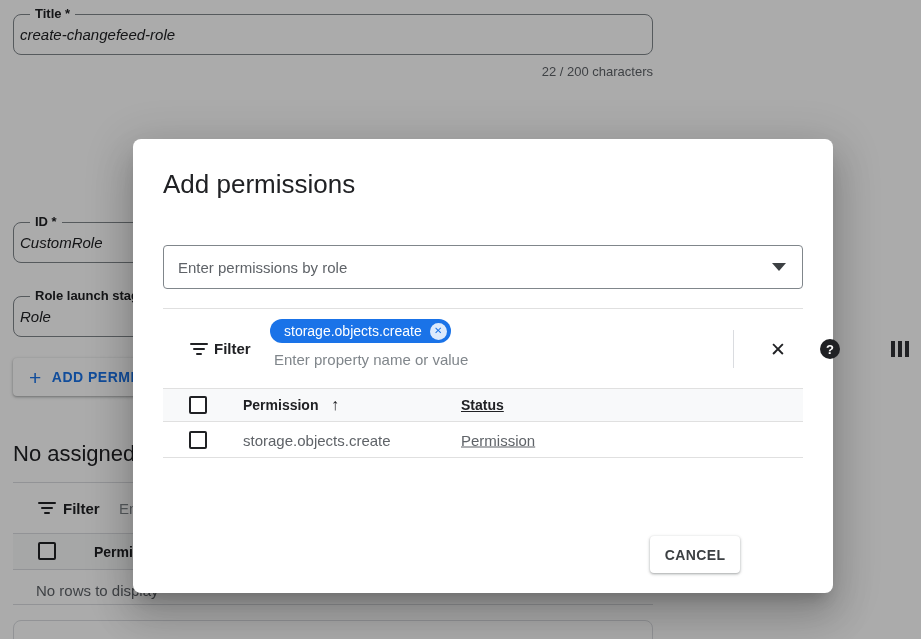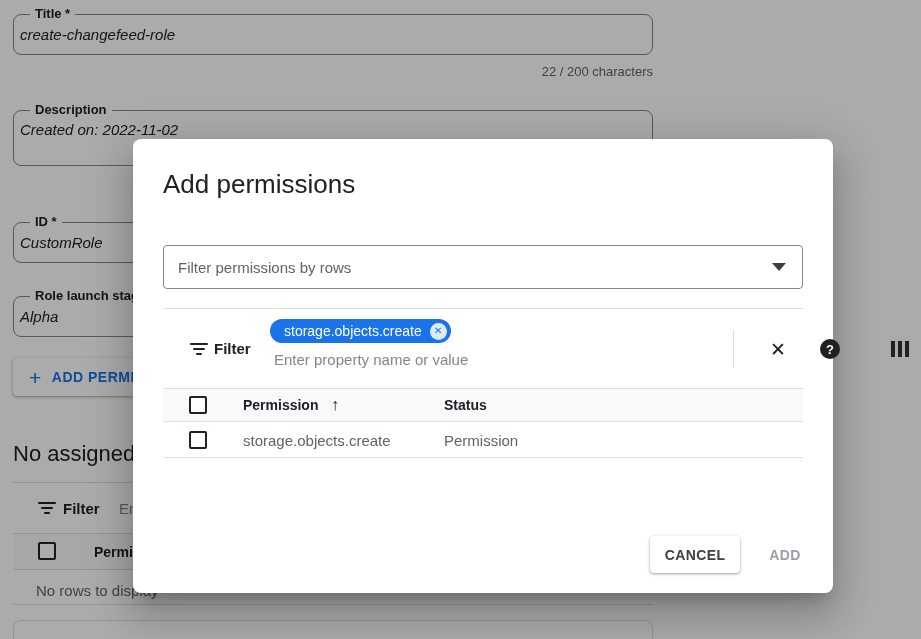--- a/index.html
+++ b/index.html
@@ -135,21 +135,21 @@
   .cols-icon i { width: 4px; height: 16px; background: #202124; display: block; }
 
   .m-row { position: absolute; left: 30px; width: 640px; }
   .m-header-row {
     top: 249px; height: 34px; background: #f8f9fa;
     border-top: 1px solid #e0e0e0; border-bottom: 1px solid #e0e0e0;
   }
   .m-data-row { top: 283px; height: 36px; border-bottom: 1px solid #e0e0e0; background: #fff; }
   .row-cbx { position: absolute; left: 26px; top: 50%; transform: translateY(-50%); background: #fff; }
   .cell-perm { position: absolute; left: 80px; top: 50%; transform: translateY(-50%); }
-  .cell-status { position: absolute; left: 281px; top: 50%; transform: translateY(-50%); }
+  .cell-status { position: absolute; left: 298px; top: 50%; transform: translateY(-50%); text-decoration: underline; }
   .sort-arrow { position: absolute; left: 168px; top: 50%; transform: translateY(-50%);
     font-size: 16px; font-weight: 700; color: #202124; }
   .cell-text { font-size: 15px; color: var(--text-secondary, #5f6368); white-space: nowrap; }
 
   .cancel-btn {
     position: absolute; left: 517px; top: 397px; width: 90px; height: 37px;
     background: #ffffff; border: none; border-radius: 4px;
     box-shadow: 0 1px 2px rgba(60,64,67,.3), 0 1px 3px 1px rgba(60,64,67,.15);
     font-size: 14px; font-weight: 700; letter-spacing: .4px;
     color: #3c4043; cursor: pointer; font-family: inherit;
@@ -167,33 +167,29 @@
 <div class="screen">
 
   <div class="page">
 
     <div class="outfield" style="left:13px; top:14px; width:640px; height:41px;">
       <span class="flabel">Title *</span>
       <span class="fvalue">create-changefeed-role</span>
     </div>
     <div class="counter">22 / 200 characters</div>
 
-    <div class="outfield talign" style="left:13px; top:110px; width:640px; height:56px;">
-      <span class="flabel">Description</span>
-      <span class="fvalue">Created on: 2022-11-02</span>
-    </div>
 
     <div class="outfield" style="left:13px; top:222px; width:310px; height:41px;">
       <span class="flabel">ID *</span>
       <span class="fvalue">CustomRole</span>
     </div>
 
     <div class="outfield" style="left:13px; top:296px; width:310px; height:41px;">
       <span class="flabel">Role launch stage</span>
-      <span class="fvalue">Alpha</span>
+      <span class="fvalue">Role</span>
     </div>
 
     <button class="raised-btn" style="left:13px; top:358px; height:38px;">
       <span class="plus-glyph">+</span>
       <span>ADD PERMISSIONS</span>
     </button>
 
     <div class="page-heading" style="left:13px; top:441px;">No assigned permissions</div>
 
     <div class="hrule" style="left:13px; top:482px; width:640px;"></div>
@@ -216,21 +212,21 @@
     <div class="bottom-panel" style="left:13px; top:620px; width:640px; height:40px;"></div>
   </div>
 
   <div class="scrim"></div>
 
   <div class="modal">
 
     <div class="modal-title">Add permissions</div>
 
     <div class="combo">
-      <span class="combo-text">Filter permissions by rows</span>
+      <span class="combo-text">Enter permissions by role</span>
       <span class="caret-down"></span>
     </div>
 
     <div class="toolbar-divider"></div>
 
     <div class="m-filter-icon">
       <span class="filter-bars"><i></i><i></i><i></i></span>
     </div>
     <div class="m-filter-label">Filter</div>
 
@@ -263,15 +259,14 @@
       <span class="cell-status col-label">Status</span>
     </div>
 
     <div class="m-row m-data-row">
       <span class="cbx row-cbx"></span>
       <span class="cell-perm cell-text">storage.objects.create</span>
       <span class="cell-status cell-text">Permission</span>
     </div>
 
     <button class="cancel-btn">CANCEL</button>
-    <button class="add-btn">ADD</button>
   </div>
 </div>
 
 </body></html>

